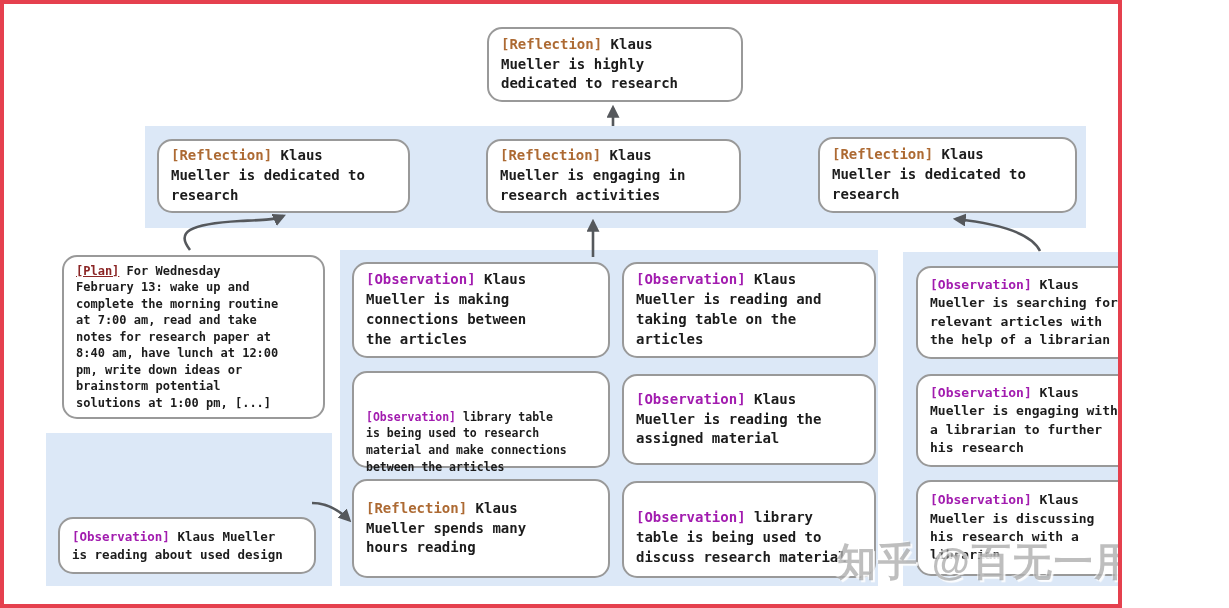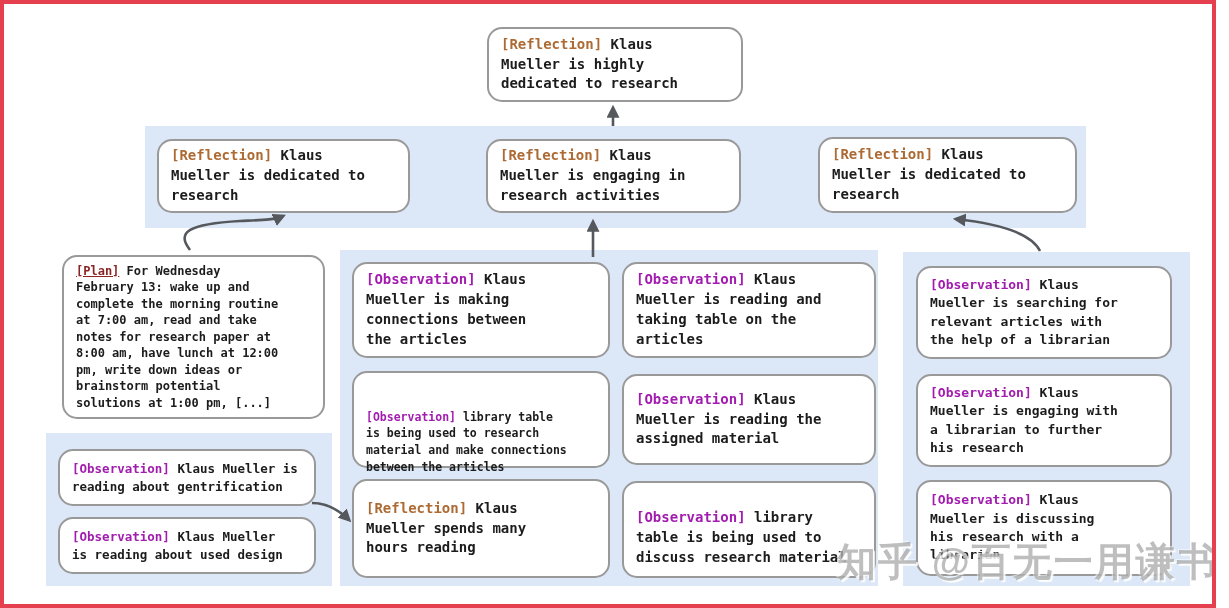--- a/index.html
+++ b/index.html
@@ -1,18 +1,18 @@
 <!DOCTYPE html>
 <html><head>
 <meta charset="utf-8">
 <style>
   html,body { margin:0; padding:0; background:#ffffff; }
   #canvas {
     position:relative;
-    width:1216px; height:608px;
+    width:1122px; height:608px;
     box-sizing:border-box;
     border:4px solid #e5404e;
     background:#ffffff;
     overflow:hidden;
     font-family:"DejaVu Sans Mono","Liberation Mono",monospace;
   }
   .panel {
     position:absolute;
     background:#dce8f7;
   }
@@ -91,30 +91,26 @@
 Mueller is dedicated to
 research</span></div>
   </div>
 
   <div class="node fs12" style="left:58px; top:251px; width:263px; height:164px;">
     <div class="node-text"><span class="tag tag-plan">[Plan]</span> <span>For Wednesday
 February 13: wake up and
 complete the morning routine
 at 7:00 am, read and take
 notes for research paper at
-8:00 am, have lunch at 12:00
+8:40 am, have lunch at 12:00
 pm, write down ideas or
 brainstorm potential
 solutions at 1:00 pm, [...]</span></div>
   </div>
 
-  <div class="node fs125" style="left:54px; top:445px; width:258px; height:57px;">
-    <div class="node-text"><span class="tag tag-observation">[Observation]</span> <span>Klaus Mueller is
-reading about gentrification</span></div>
-  </div>
   <div class="node fs125" style="left:54px; top:513px; width:258px; height:57px;">
     <div class="node-text"><span class="tag tag-observation">[Observation]</span> <span>Klaus Mueller
 is reading about used design</span></div>
   </div>
 
   <div class="node" style="left:348px; top:258px; width:258px; height:96px;">
     <div class="node-text"><span class="tag tag-observation">[Observation]</span> <span>Klaus
 Mueller is making
 connections between
 the articles</span></div>

